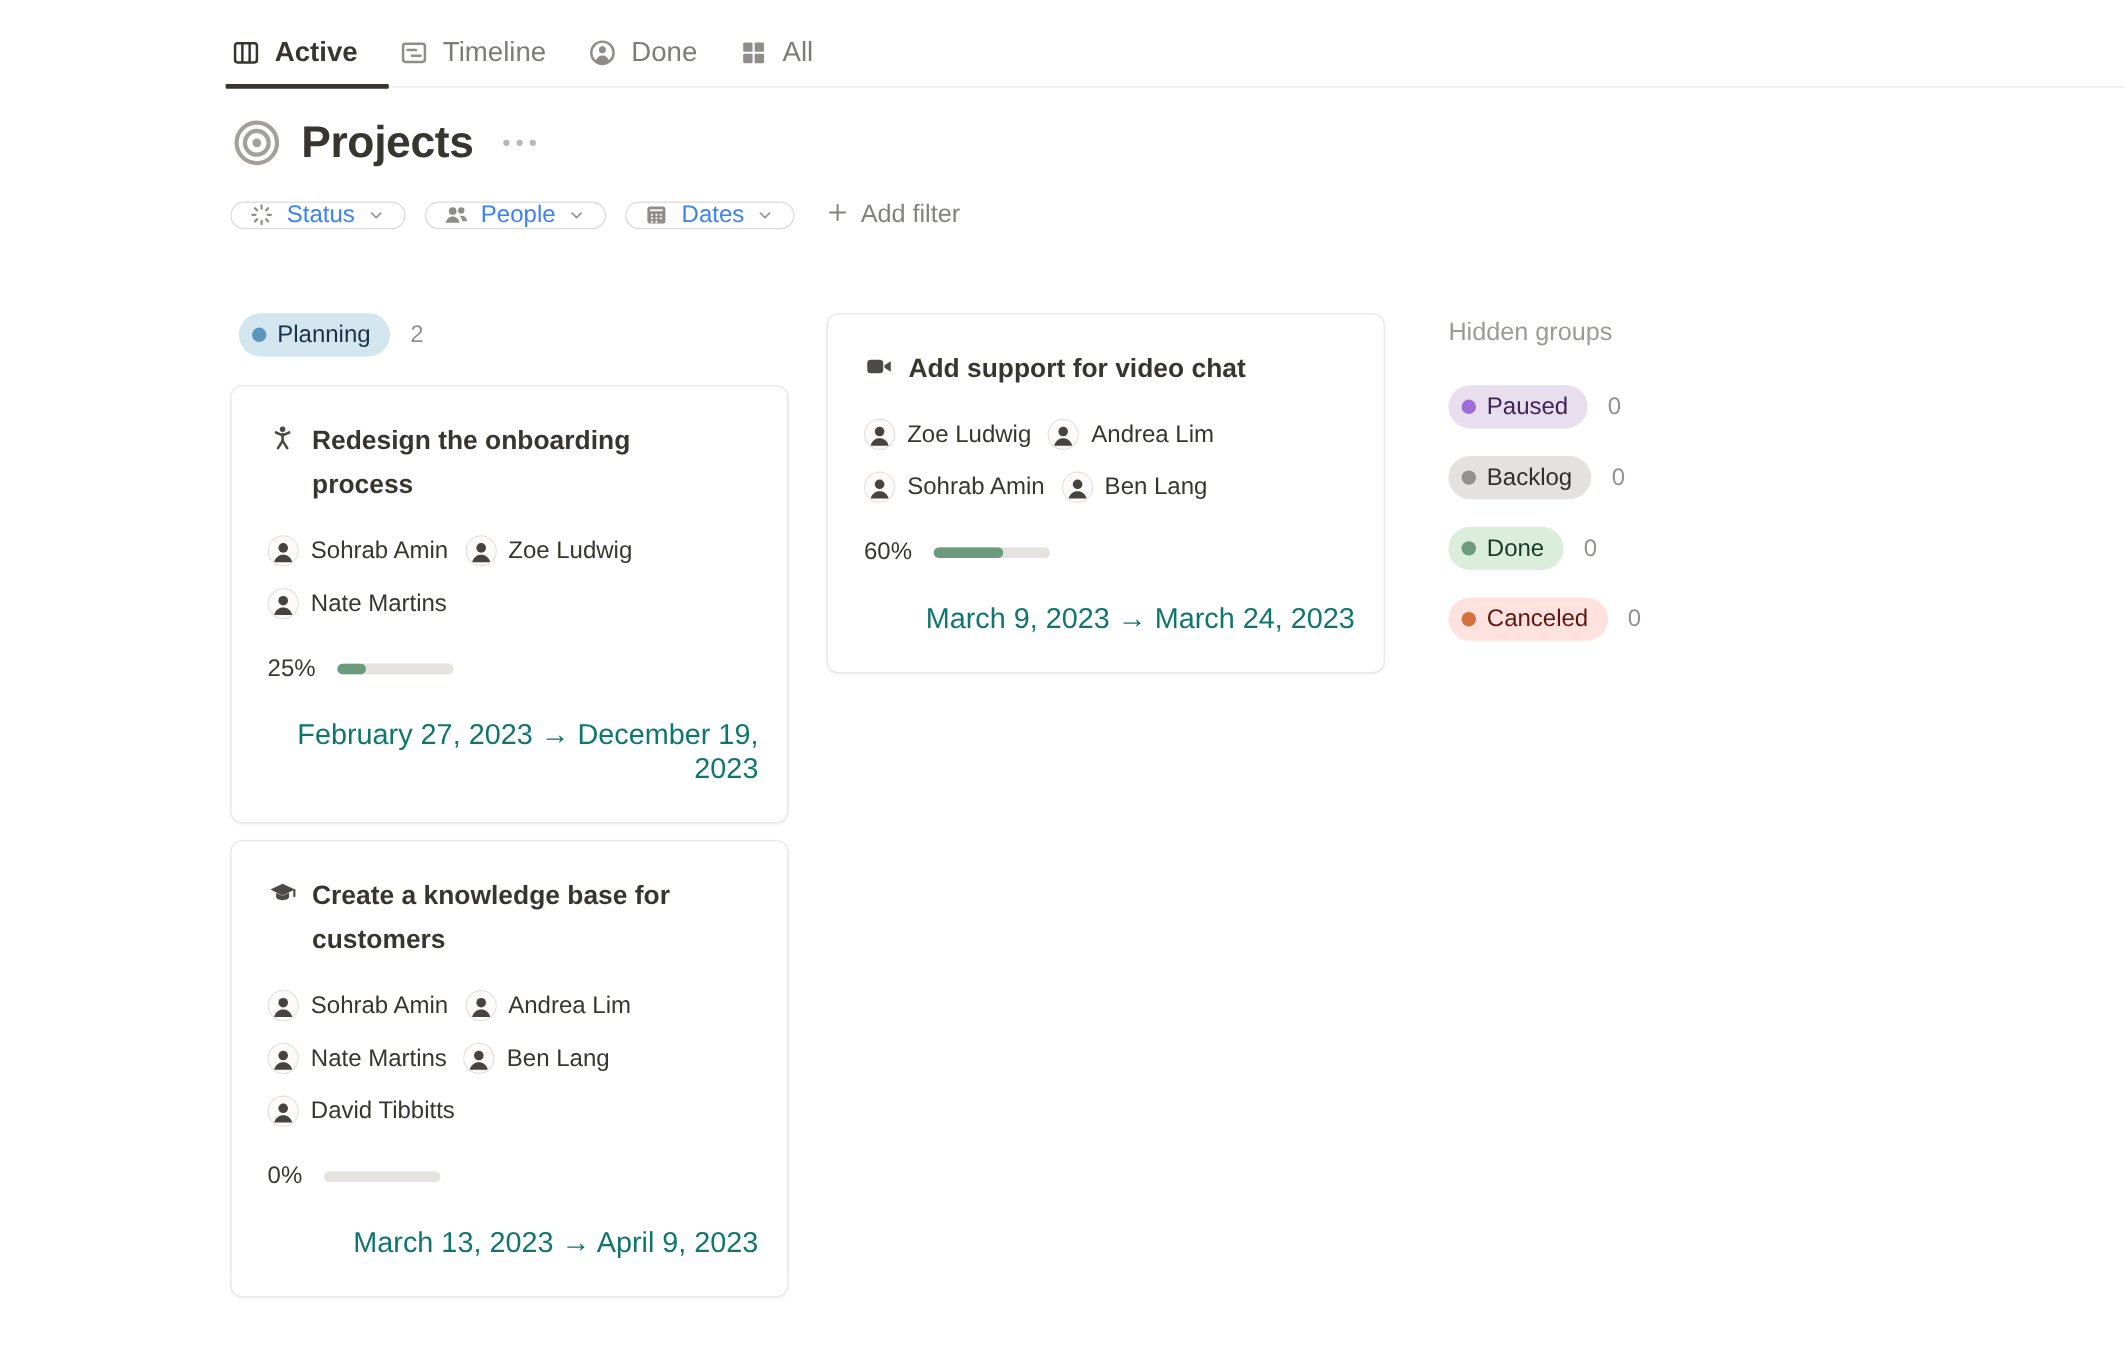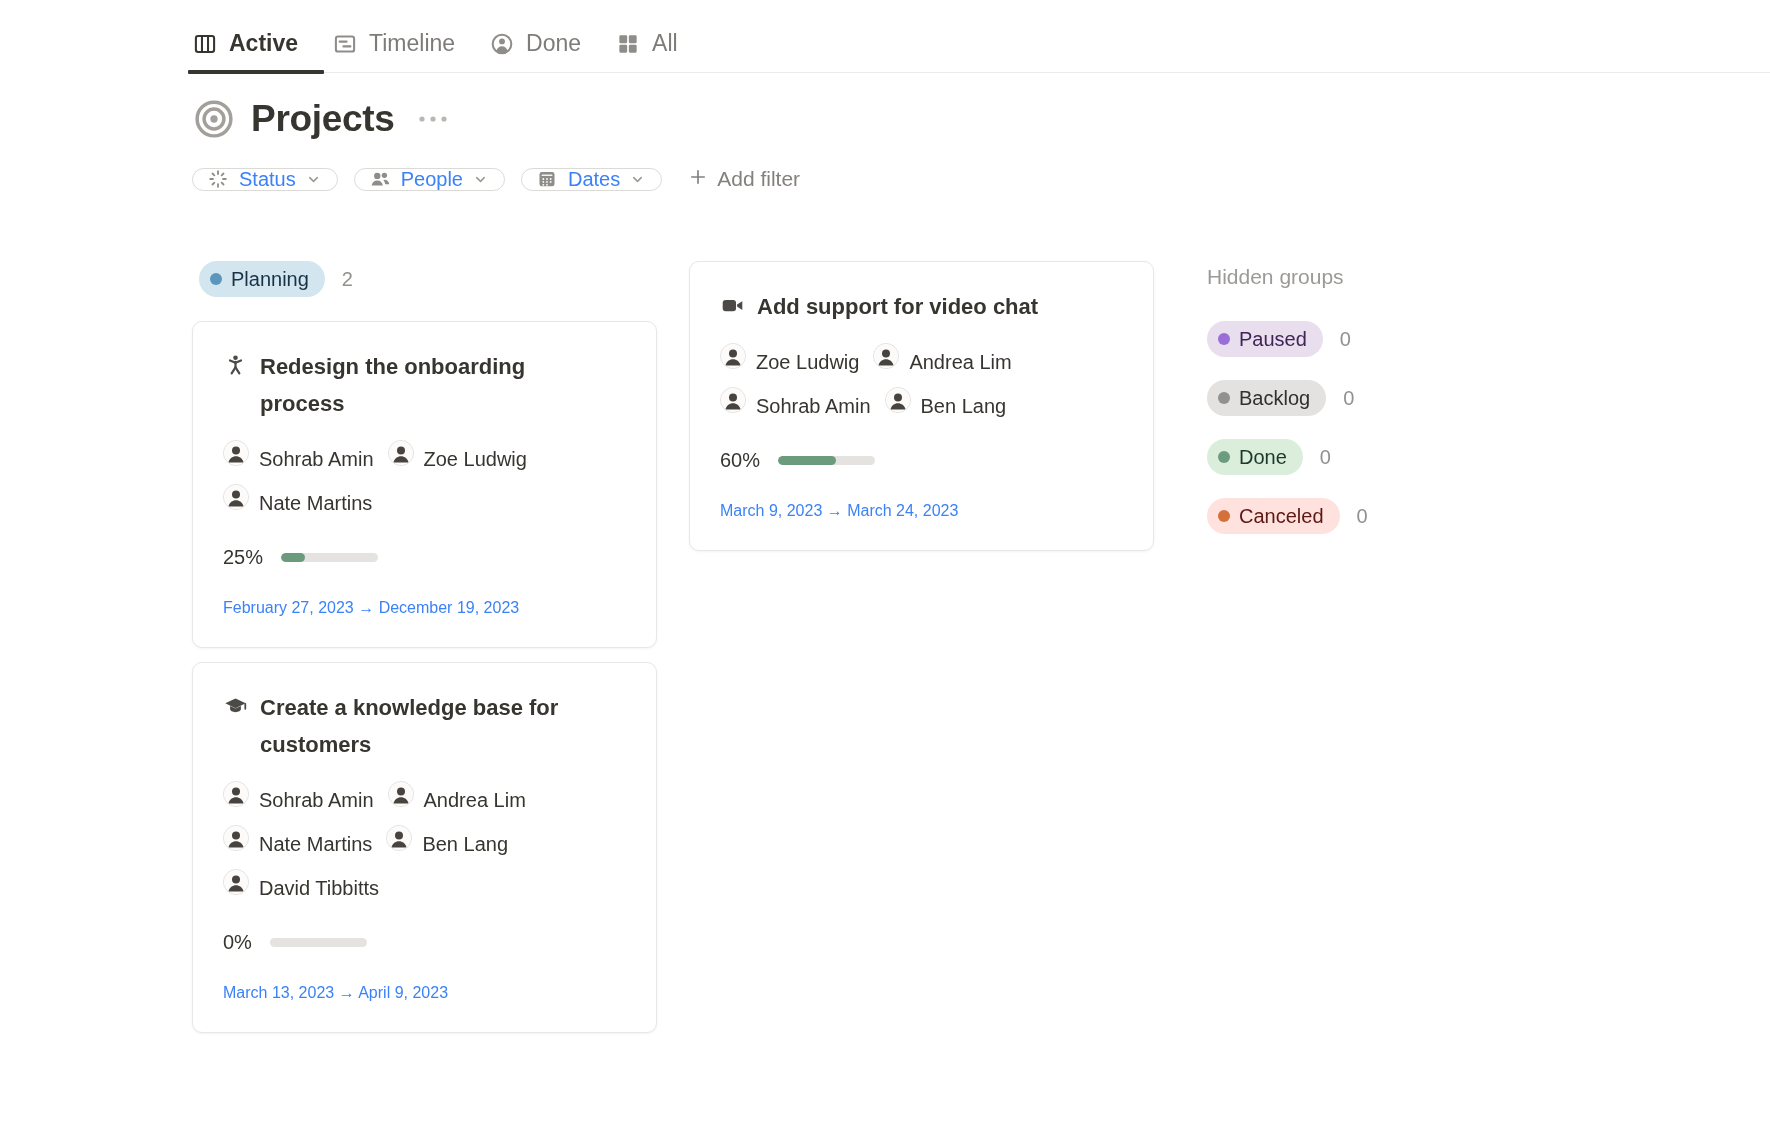--- a/index.html
+++ b/index.html
@@ -44,32 +44,32 @@
   .count { font-size:20px; color:#91918E; }
 
   .card { background:#fff; border:1px solid #E8E7E5; border-radius:10px;
           box-shadow:0 1px 3px rgba(15,15,15,0.05); padding:26px 24px 30px 30px;
           margin-bottom:14px; cursor:pointer; }
   .cardhead { display:flex; gap:12px; }
   .cic { width:25px; height:25px; flex:none; color:#4C4A46; margin-top:5px; }
   .ctitle { font-size:22px; font-weight:700; line-height:37px; max-width:330px; color:#37352F; }
 
   .people { margin-top:18px; display:flex; flex-wrap:wrap; column-gap:14px; row-gap:6px; max-width:411px; }
-  .person { display:inline-flex; align-items:flex-start; gap:10px; }
+  .person { display:inline-flex; align-items:center; gap:10px; }
   .avatar { width:26px; height:26px; border-radius:50%; overflow:hidden; flex:none;
             border:1px solid #E3E1DE; background:#fff; }
   .avatar svg { width:100%; height:100%; display:block; }
   .pname { font-size:20px; color:#37352F; line-height:38px; white-space:nowrap; }
 
   .progressrow { margin-top:24px; display:flex; align-items:center; gap:18px; }
   .pct { font-size:20px; color:#37352F; }
   .track { width:97px; height:9px; background:#E5E3E0; border-radius:5px; overflow:hidden; display:inline-block; }
   .fill { display:block; height:100%; border-radius:5px; }
 
-  .dates { margin-top:30px; font-size:16px; color:#3b82f6; }
+  .dates { margin-top:30px; font-size:24px; color:#0f766e;text-align:right; }
 
   
   .hiddencol { width:260px; flex:none; margin-left:21px; padding-top:4px; }
   .hiddentitle { font-size:21px; color:#9B9A97; margin-bottom:32px; }
   .hitem { display:flex; align-items:center; gap:17px; margin-bottom:23px; }
 </style>
 </head>
 <body>
 
 <svg width="0" height="0" style="position:absolute">

